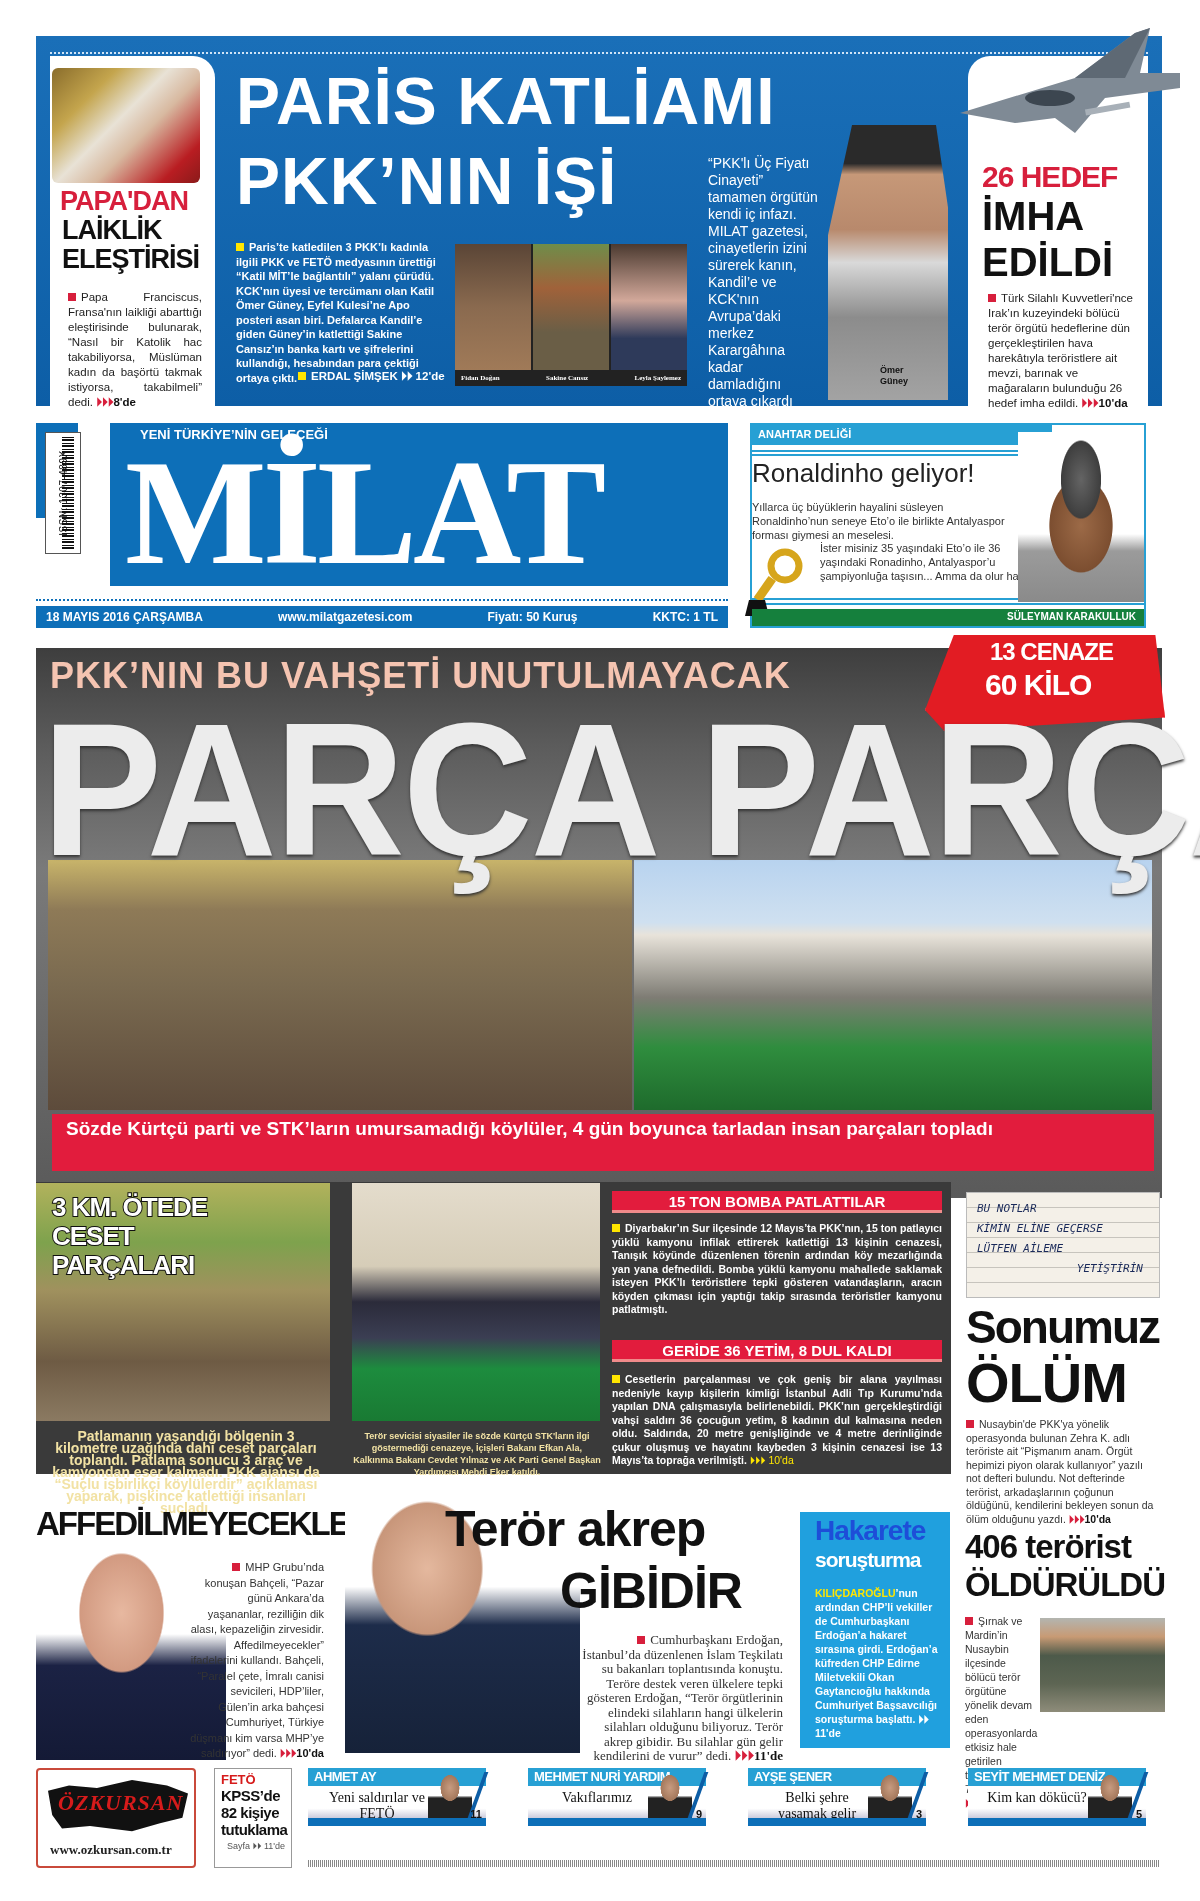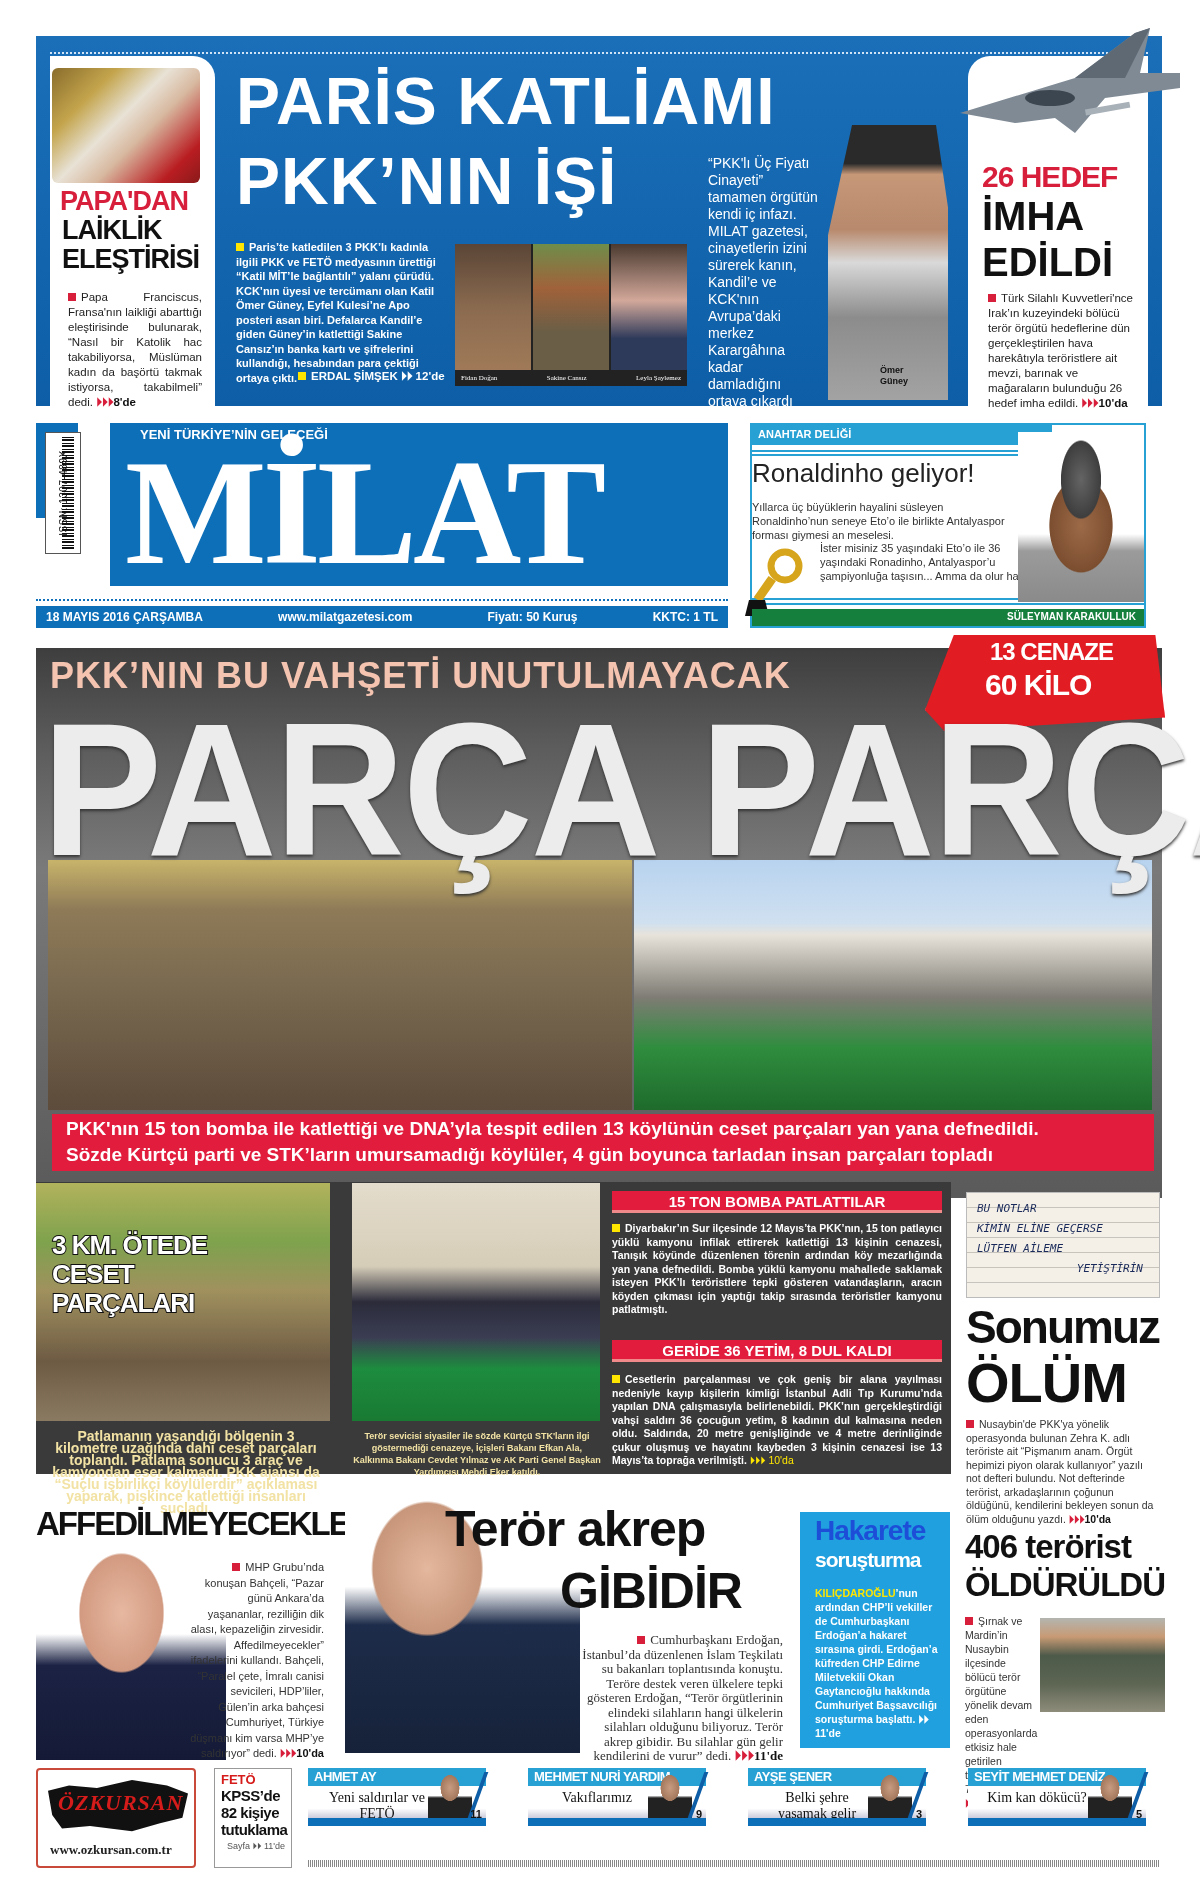--- a/index.html
+++ b/index.html
@@ -23,21 +23,21 @@
   .ref { font-weight:bold; color:#111; }
   .ref .arr { color:#d71f3c; }
 
   #paris-h1 { left:236px; top:66px; font-size:66px; color:#fff; font-weight:900; letter-spacing:1px; line-height:70px; }
   #paris-h2 { left:236px; top:146px; font-size:66px; color:#fff; font-weight:900; letter-spacing:1px; line-height:70px; }
   #paris-body { left:236px; top:240px; width:205px; font-size:11px; line-height:14.5px; color:#fff; font-weight:bold; }
   #paris-sig { left:298px; top:370px; font-size:11.5px; color:#fff; font-weight:bold; }
   #women-photos { left:455px; top:244px; width:232px; height:142px; background:#222; display:flex; flex-direction:column; }
   #women-photos .row { display:flex; flex:1; gap:2px; }
   #women-photos .ph { flex:1; }
-  #women-photos .cap { height:16px; display:flex; justify-content:space-between; padding:4px 6px; color:#fff; font-size:7px; font-family:"Liberation Serif",serif; font-weight:normal; }
+  #women-photos .cap { height:16px; display:flex; justify-content:space-between; padding:4px 6px; color:#fff; font-size:7px; font-family:"Liberation Serif",serif; font-weight:bold; }
   #paris-quote { left:708px; top:155px; width:110px; font-size:14px; line-height:17px; color:#fff; }
   #omer-photo { left:828px; top:125px; width:120px; height:275px; background:linear-gradient(180deg,#2a2a2a 0%,#2a2a2a 14%,#c69878 18%,#b8896c 38%,#d9d9d9 50%,#8c8c8c 70%,#a3a3a3 100%); clip-path:polygon(20% 0,90% 0,100% 30%,100% 100%,0 100%,0 40%); }
   #omer-cap { left:880px; top:365px; font-size:9px; color:#111; font-weight:bold; line-height:11px; }
 
   #hedef-box { left:968px; top:56px; width:180px; height:350px; background:#fff; border-top-left-radius:22px; }
   #jet { left:955px; top:18px; width:230px; height:120px; }
   #hedef-h1 { left:982px; top:160px; font-size:30px; letter-spacing:-1px; }
   #hedef-h2 { left:982px; top:194px; font-size:40px; letter-spacing:0px; }
   #hedef-h3 { left:982px; top:240px; font-size:40px; letter-spacing:0px; }
   #hedef-body { left:988px; top:291px; width:152px; font-size:11.5px; line-height:15px; color:#222; }
@@ -71,21 +71,21 @@
   #ribbon-t1 { left:990px; top:638px; font-size:24px; color:#fff; font-weight:900; letter-spacing:-1px; }
   #ribbon-t2 { left:985px; top:668px; font-size:30px; color:#fff; font-weight:900; letter-spacing:-1px; }
   #parca-big { left:42px; top:705px; width:1120px; font-size:180px; line-height:170px; color:#ececec; font-weight:900; letter-spacing:-2px; transform:scaleY(1.05); text-shadow:0 2px 3px #333; white-space:nowrap; }
   #photo-grave { left:48px; top:860px; width:584px; height:250px; background:linear-gradient(180deg,#c8b46a 0%,#8e7a57 20%,#7a6a50 50%,#5d4b3b 100%); }
   #photo-funeral { left:634px; top:860px; width:518px; height:250px; background:linear-gradient(180deg,#b8d3ef 0%,#cfe0f0 25%,#e8e3da 30%,#7e7c74 55%,#2f8d3e 75%,#1e6b2c 100%); }
   #red-cap { left:52px; top:1114px; width:1102px; height:57px; background:#e21c3d; color:#fff; font-size:19px; line-height:26px; font-weight:bold; padding:2px 14px; }
 
   
   #mid-bg { left:36px; top:1182px; width:915px; height:292px; background:#3a3a3a; }
   #photo-field { left:36px; top:1183px; width:294px; height:238px; background:linear-gradient(180deg,#b2b25c 0%,#7ea24d 25%,#a0915e 45%,#6e5b44 75%,#8b7a62 100%); }
-  #km-h { left:52px; top:1193px; font-size:26px; line-height:29px; color:#fff; font-weight:900; -webkit-text-stroke:2px #111; paint-order:stroke fill; letter-spacing:-1px;margin-top:38px; }
+  #km-h { left:52px; top:1193px; font-size:26px; line-height:29px; color:#fff; font-weight:900; -webkit-text-stroke:2px #111; paint-order:stroke fill; letter-spacing:-1px; }
   #field-cap { left:46px; top:1430px; width:280px; font-size:14px; line-height:12px; color:#f2e2a4; text-align:center; font-weight:bold; }
   #photo-namaz { left:352px; top:1183px; width:248px; height:238px; background:linear-gradient(180deg,#e4dccc 0%,#d6cdb8 35%,#2b2b3a 50%,#3b3e53 65%,#1d8c3e 78%,#197a33 100%); }
   #namaz-cap { left:352px; top:1430px; width:250px; font-size:9px; line-height:12px; color:#f2e2a4; text-align:center; font-weight:bold; }
   #box-15-h { left:612px; top:1191px; width:330px; height:22px; background:#e21c3d; color:#fff; text-align:center; font-size:15px; font-weight:bold; line-height:22px; border-bottom:3px solid #f08a8a; }
   #box-15-body { left:612px; top:1222px; width:330px; font-size:10.5px; line-height:13.5px; color:#fff; font-weight:bold; text-align:justify; }
   #box-36-h { left:612px; top:1340px; width:330px; height:22px; background:#e21c3d; color:#fff; text-align:center; font-size:15px; font-weight:bold; line-height:22px; border-bottom:3px solid #f08a8a; }
   #box-36-body { left:612px; top:1373px; width:330px; font-size:10.5px; line-height:13.5px; color:#fff; font-weight:bold; text-align:justify; }
   .yref { color:#ffe600; font-weight:normal; }
 
   
@@ -214,21 +214,20 @@
 
 <div id="parca-bg" class="abs"></div>
 <div id="parca-sub" class="abs cond">PKK’NIN BU VAHŞETİ UNUTULMAYACAK</div>
 <div id="ribbon" class="abs"></div>
 <div id="ribbon-t1" class="abs cond">13 CENAZE</div>
 <div id="ribbon-t2" class="abs cond">60 KİLO</div>
 <div id="photo-grave" class="abs"></div>
 <div id="photo-funeral" class="abs"></div>
 <div id="parca-big" class="abs cond">PARÇA PARÇA</div>
 <div id="red-cap" class="abs cond">
-  <div>PKK'nın 15 ton bomba ile katlettiği ve DNA’yla tespit edilen 13 köylünün ceset parçaları yan yana defnedildi.</div>
   <div>Sözde Kürtçü parti ve STK’ların umursamadığı köylüler, 4 gün boyunca tarladan insan parçaları topladı</div>
 </div>
 
 <div id="mid-bg" class="abs"></div>
 <div id="photo-field" class="abs"></div>
 <div id="km-h" class="abs" style="width:200px;">3 KM. ÖTEDE CESET PARÇALARI</div>
 <div id="field-cap" class="abs cond">Patlamanın yaşandığı bölgenin 3 kilometre uzağında dahi ceset parçaları toplandı. Patlama sonucu 3 araç ve kamyondan eser kalmadı. PKK ajansı da “Suçlu işbirlikçi köylülerdir” açıklaması yaparak, pişkince katlettiği insanları suçladı.</div>
 <div id="photo-namaz" class="abs"></div>
 <div id="namaz-cap" class="abs cond">Terör sevicisi siyasiler ile sözde Kürtçü STK'ların ilgi göstermediği cenazeye, İçişleri Bakanı Efkan Ala, Kalkınma Bakanı Cevdet Yılmaz ve AK Parti Genel Başkan Yardımcısı Mehdi Eker katıldı.</div>
 <div id="box-15-h" class="abs">15 TON BOMBA PATLATTILAR</div>

